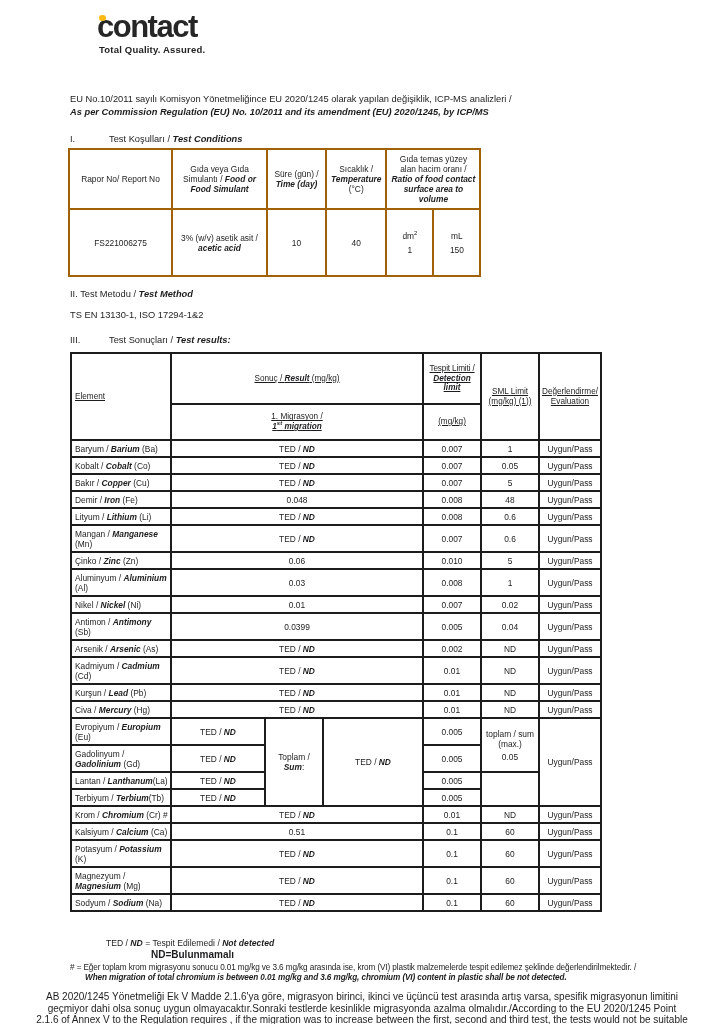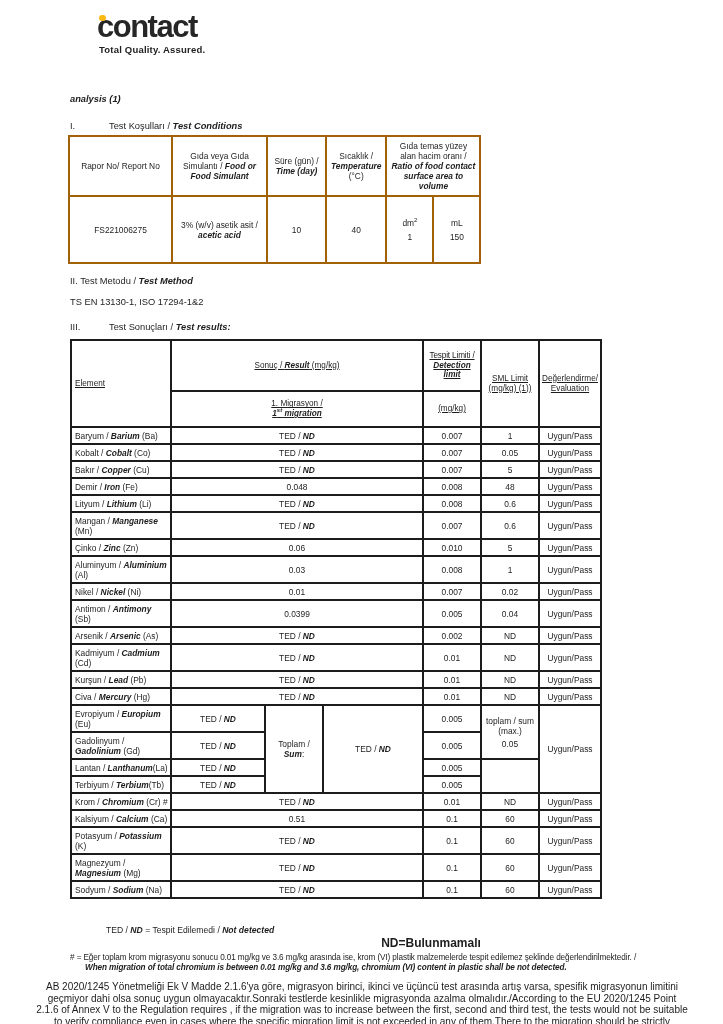--- a/index.html
+++ b/index.html
@@ -43,35 +43,36 @@
           padding:2.5px 2px;overflow-wrap:break-word;}
   .res td.el{text-align:left;padding-left:3px;padding-right:1px;}
   .res .hd{font-size:8.2px;line-height:9.8px;}
   .res .hr1 td{height:44px;}
   .res .hr2 td{height:29px;}
   .nw{white-space:nowrap;letter-spacing:-.15px;}
   .smlgap{margin-top:3px;}
 
   
   .note1{margin:26px 0 0 106px;font-size:8.6px;}
-  .note2{margin:1px 12px 0 151px;font-size:12px;font-weight:bold;text-align:center;}
+  .note2{margin:1px 12px 0 151px;font-size:10px;font-weight:bold;}
   .note3{margin:3px 0 0 70px;font-size:8.2px;white-space:nowrap;letter-spacing:-.1px;}
   .note4{margin:1px 0 0 85px;font-size:8.2px;white-space:nowrap;letter-spacing:-.1px;}
   .final{margin:9px 0 0 36px;width:652px;font-size:10px;line-height:11.6px;text-align:center;}
 </style>
 </head>
 <body>
 
 <div class="logo">
   <span class="brand"><span>contact</span><span class="dot"></span></span>
 </div>
 <div class="tagline">Total Quality. Assured.</div>
 
 <div class="intro">
-  <span class="ln bi">analysis (1)</span>
+  <span class="ln">EU No.10/2011 sayılı Komisyon Yönetmeliğince EU 2020/1245 olarak yapılan değişiklik, ICP-MS analizleri /</span>
+  <span class="ln bi">As per Commission Regulation (EU) No. 10/2011 and its amendment (EU) 2020/1245, by ICP/MS</span>
 </div>
 
 <div class="h1">
   <span class="roman">I.</span><span>Test Koşulları / </span><span class="bi">Test Conditions</span>
 </div>
 
 <table class="cond">
   <colgroup>
     <col style="width:103px">
       <col style="width:95px">

